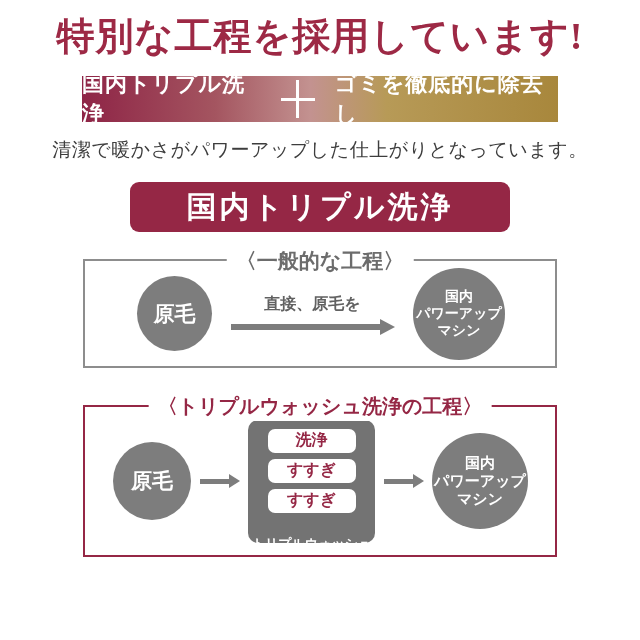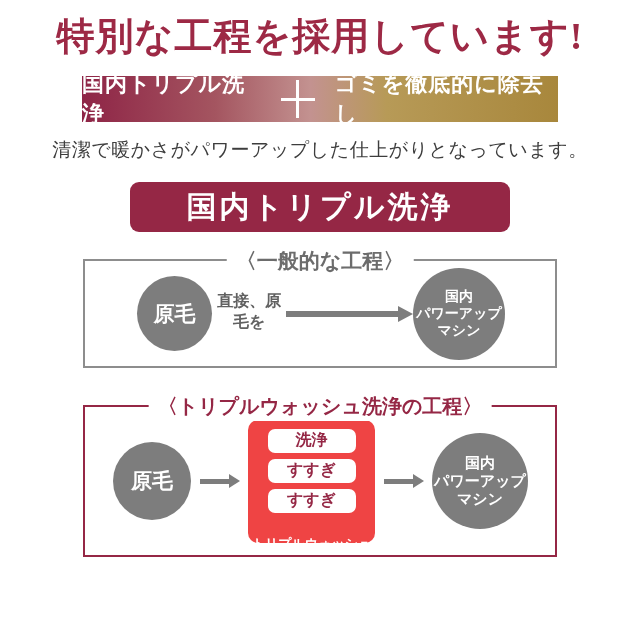--- a/index.html
+++ b/index.html
@@ -107,21 +107,21 @@
     align-items: center; justify-content: center;
     font-weight: bold; text-align: center;
     flex-shrink: 0;
   }
   .circle-start-general { width: 75px; height: 75px; font-size: 21px; }
   .circle-end-general   { width: 92px; height: 92px; font-size: 14px; line-height: 17px; }
   .circle-start-triple  { width: 78px; height: 78px; font-size: 21px; }
   .circle-end-triple    { width: 96px; height: 96px; font-size: 15px; line-height: 18px; }
 
   
-  .flow-middle { display: flex; align-items: center; }
+  .flow-middle { display: flex; flex-direction: column; }
   .caption {
     font-size: 16px; line-height: 21px;
     color: #616161; font-weight: bold;
     text-align: center; margin-bottom: 5px;
   }
   .big-arrow { width: 164px; height: 16px; position: relative; }
   .big-arrow .bar {
     position: absolute; left: 0; right: 13px; top: 5px;
     height: 6px; background: #7d7d7d;
   }
@@ -141,21 +141,21 @@
     position: absolute; right: 0; top: 0;
     width: 0; height: 0;
     border-left: 11px solid #7d7d7d;
     border-top: 7px solid transparent;
     border-bottom: 7px solid transparent;
   }
 
   
   .wash-box {
     width: 127px; height: 123px;
-    background: #ef4444;
+    background: #737373;
     border-radius: 10px;
     display: flex; flex-direction: column; align-items: center;
     padding-top: 9px;
     flex-shrink: 0;
   }
   .wash-pill {
     width: 88px; height: 24px;
     background: #ffffff;
     border-radius: 7px;
     color: #952745; font-weight: bold; font-size: 16px;

